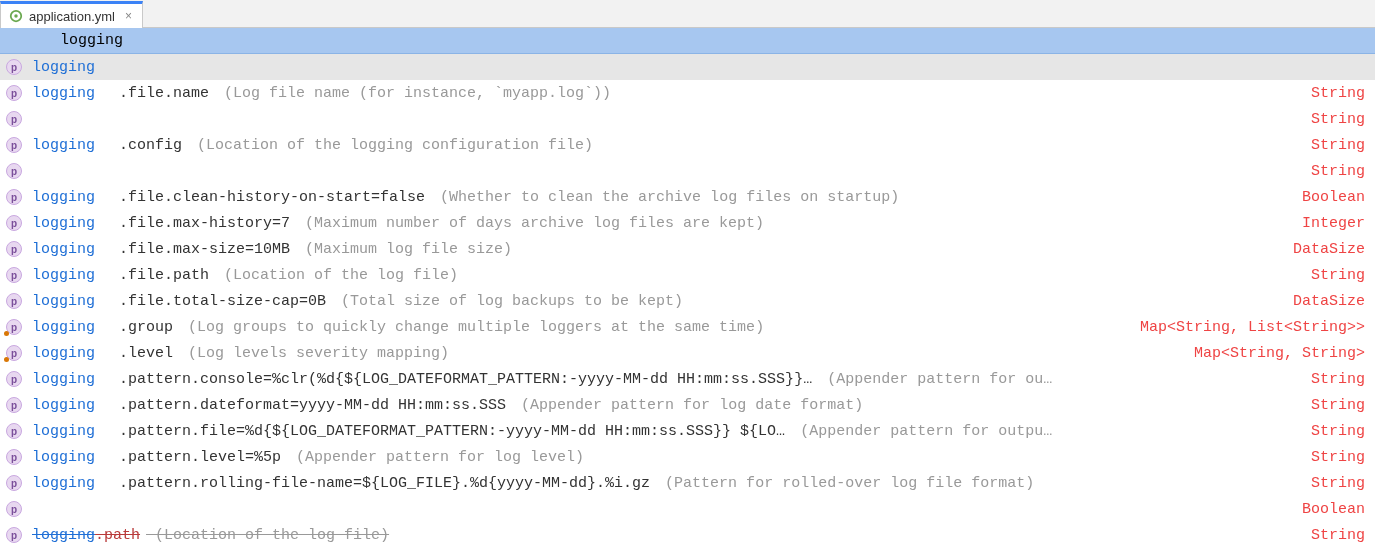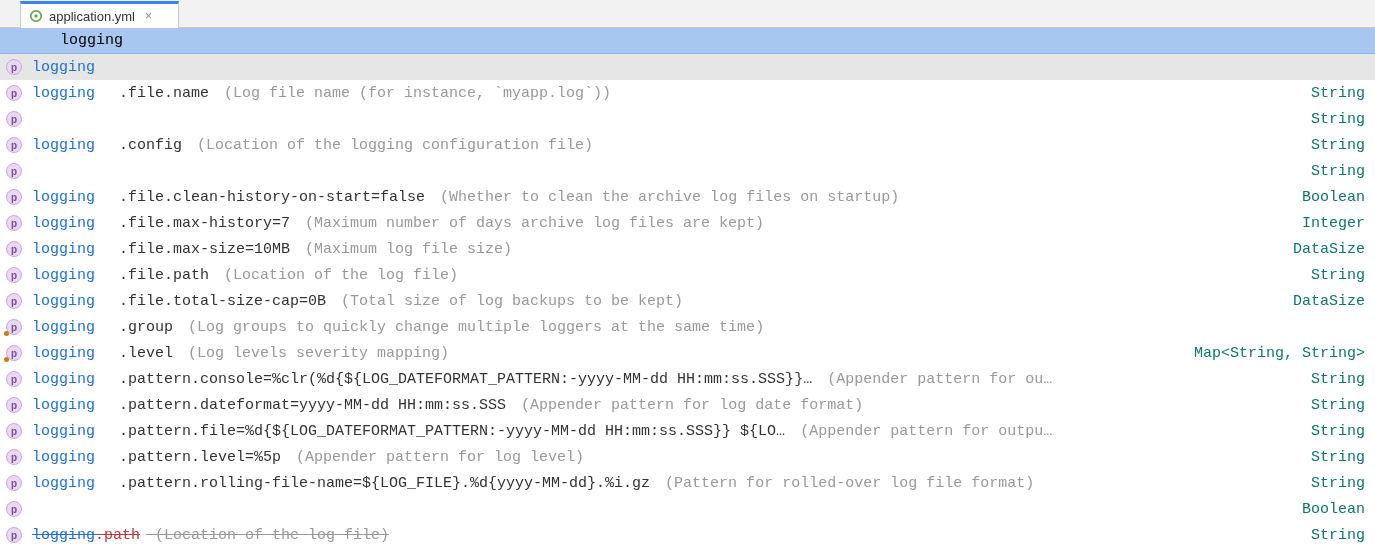--- a/index.html
+++ b/index.html
@@ -15,26 +15,26 @@
     display: flex;
     border-bottom: 1px solid #c9c9c9;
     background: #f2f2f2;
     height: 28px;
     align-items: flex-end;
   }
   .tab {
     display: flex;
     align-items: center;
     gap: 6px;
-    padding: 4px 26px 4px 8px;
+    padding: 4px 10px 4px 8px;
     background: #fff;
     border: 1px solid #c9c9c9;
     border-bottom: none;
     border-top: 3px solid #3b82f6;
-    margin-left: 20px;
+    margin-left: 0;
     font-family: "Segoe UI", sans-serif;
     font-size: 13px;
     position: relative;
     top: 1px;
     height: 27px;
   }
   .tab .yml-icon {
     width: 14px;
     height: 14px;
     display: inline-flex;
@@ -105,21 +105,21 @@
     background: #d97706;
     border-radius: 50%;
   }
   .prefix { color: #1f6fd6; }
   .key { color: #333; font-weight: 500; padding-left: 24px; }
   .dep-prefix { color: #1f6fd6; text-decoration: line-through; }
   .dep-key { color: #b93a3a; text-decoration: line-through; }
   .desc { color: #999; margin-left: 6px; }
   .desc-struck { color: #999; text-decoration: line-through; margin-left: 6px; }
   .type {
-    color: #0f766e;
+    color: #ef4444;
     margin-left: auto;
     padding-left: 16px;
     flex-shrink: 0;
   }
 </style>
 </head>
 <body>
 
 <div class="tab-bar">
   <div class="tab">
@@ -183,20 +183,21 @@
       <span class="type">String</span>
     </div>
     <div class="row">
       <span class="badge">p</span>
       <span><span class="prefix">logging</span><span class="key">.file.total-size-cap=0B</span><span class="desc"> (Total size of log backups to be kept)</span></span>
       <span class="type">DataSize</span>
     </div>
     <div class="row">
       <span class="badge dotted">p</span>
       <span><span class="prefix">logging</span><span class="key">.group</span><span class="desc"> (Log groups to quickly change multiple loggers at the same time)</span></span>
+      <span class="type">Map&lt;String, List&lt;String&gt;&gt;</span>
     </div>
     <div class="row">
       <span class="badge dotted">p</span>
       <span><span class="prefix">logging</span><span class="key">.level</span><span class="desc"> (Log levels severity mapping)</span></span>
       <span class="type">Map&lt;String, String&gt;</span>
     </div>
     <div class="row">
       <span class="badge">p</span>
       <span><span class="prefix">logging</span><span class="key">.pattern.console=%clr(%d{${LOG_DATEFORMAT_PATTERN:-yyyy-MM-dd HH:mm:ss.SSS}}…</span><span class="desc"> (Appender pattern for ou…</span></span>
       <span class="type">String</span>

